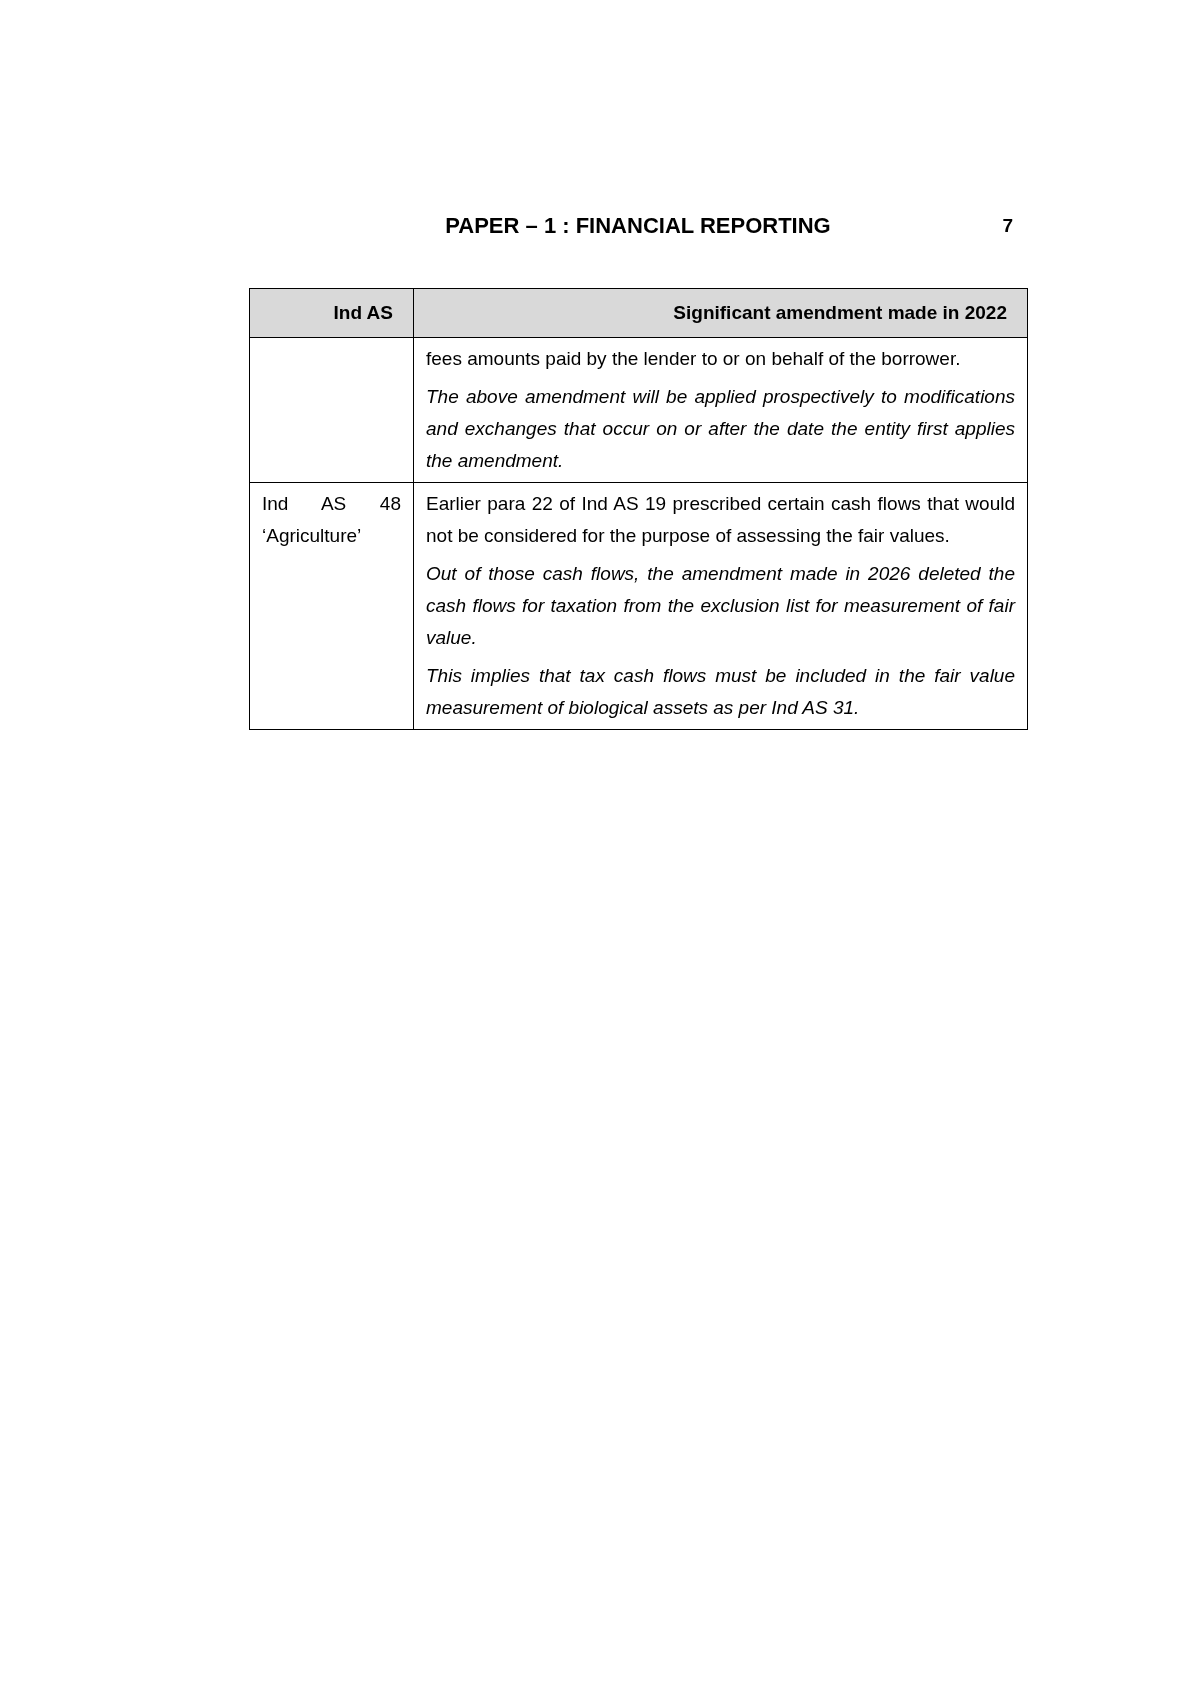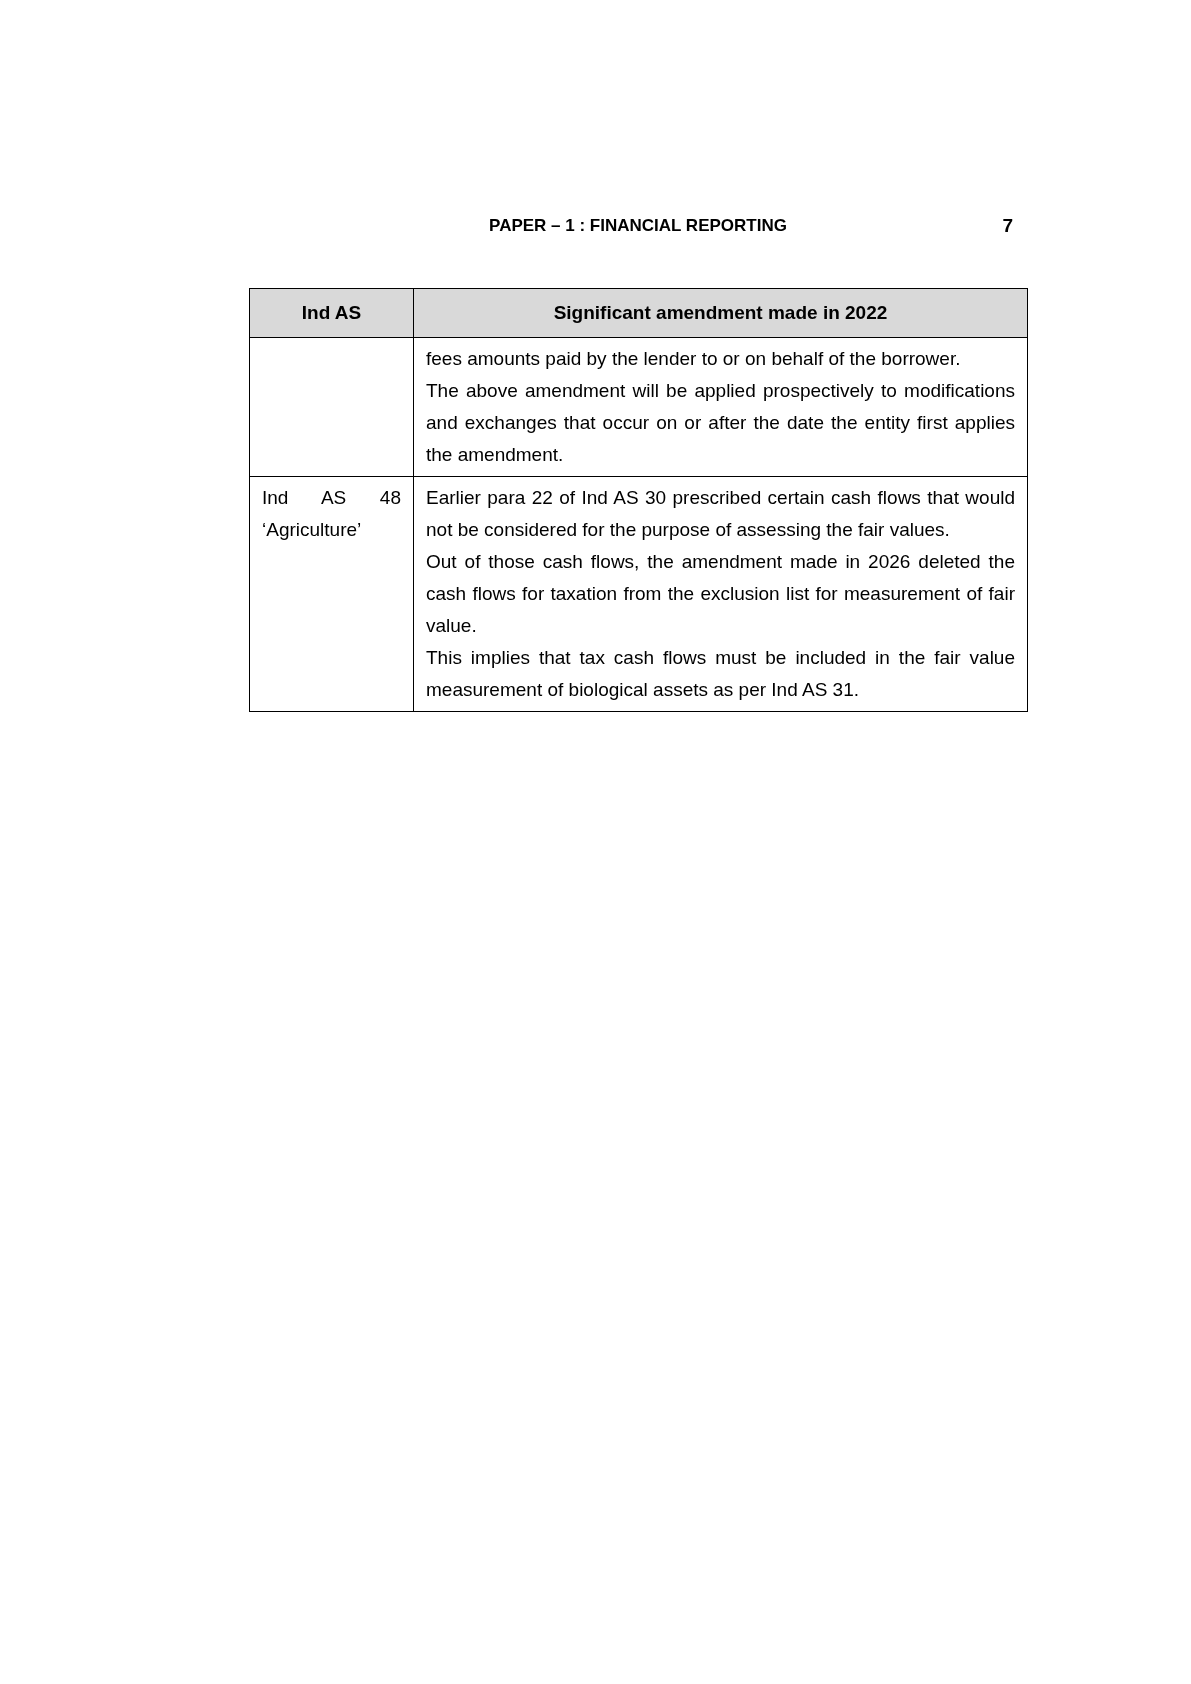--- a/index.html
+++ b/index.html
@@ -23,21 +23,21 @@
     position:absolute;
     left:249px;
     top:212px;
     width:778px;
     height:30px;
   }
   .page-title{
     position:absolute;
     left:0; right:0; top:0;
     text-align:center;
-    font-size:17px;
+    font-size:22px;
     line-height:28px;
     font-weight:bold;
     white-space:nowrap;
   }
   .page-number{
     position:absolute;
     right:14px; top:0;
     font-size:19px;
     line-height:28px;
     font-weight:bold;
@@ -54,28 +54,30 @@
   .amendments-table td{
     border:1.5px solid var(--border-color);
     vertical-align:top;
     font-size:19px;
     line-height:32px;
     padding:5px 12px;
   }
   .amendments-table th{
     background:var(--header-bg);
     font-weight:bold;
-    text-align:center;
-    padding:8px 28px;
+    text-align:right;
+    padding:8px 20px;
   }
   .amendments-table td p{
     margin:0;
     text-align:justify;
   }
   .amendments-table td p + p{
+    margin-top:6px;
+    font-style:italic;
   }
 </style>
 </head>
 <body>
 
 <div class="page-header">
   <div class="page-title">PAPER – 1 : FINANCIAL REPORTING</div>
   <div class="page-number">7</div>
 </div>
 
@@ -98,19 +100,19 @@
       <td>
         <p>fees amounts paid by the lender to or on behalf of the borrower.</p>
         <p>The above amendment will be applied prospectively to modifications and exchanges that occur on or after the date the entity first applies the amendment.</p>
       </td>
     </tr>
     <tr>
       <td>
         <p>Ind AS 48 ‘Agriculture’</p>
       </td>
       <td>
-        <p>Earlier para 22 of Ind AS 30 prescribed certain cash flows that would not be considered for the purpose of assessing the fair values.</p>
+        <p>Earlier para 22 of Ind AS 19 prescribed certain cash flows that would not be considered for the purpose of assessing the fair values.</p>
         <p>Out of those cash flows, the amendment made in 2026 deleted the cash flows for taxation from the exclusion list for measurement of fair value.</p>
         <p>This implies that tax cash flows must be included in the fair value measurement of biological assets as per Ind AS 31.</p>
       </td>
     </tr>
   </tbody>
 </table>
 
 </body></html>

